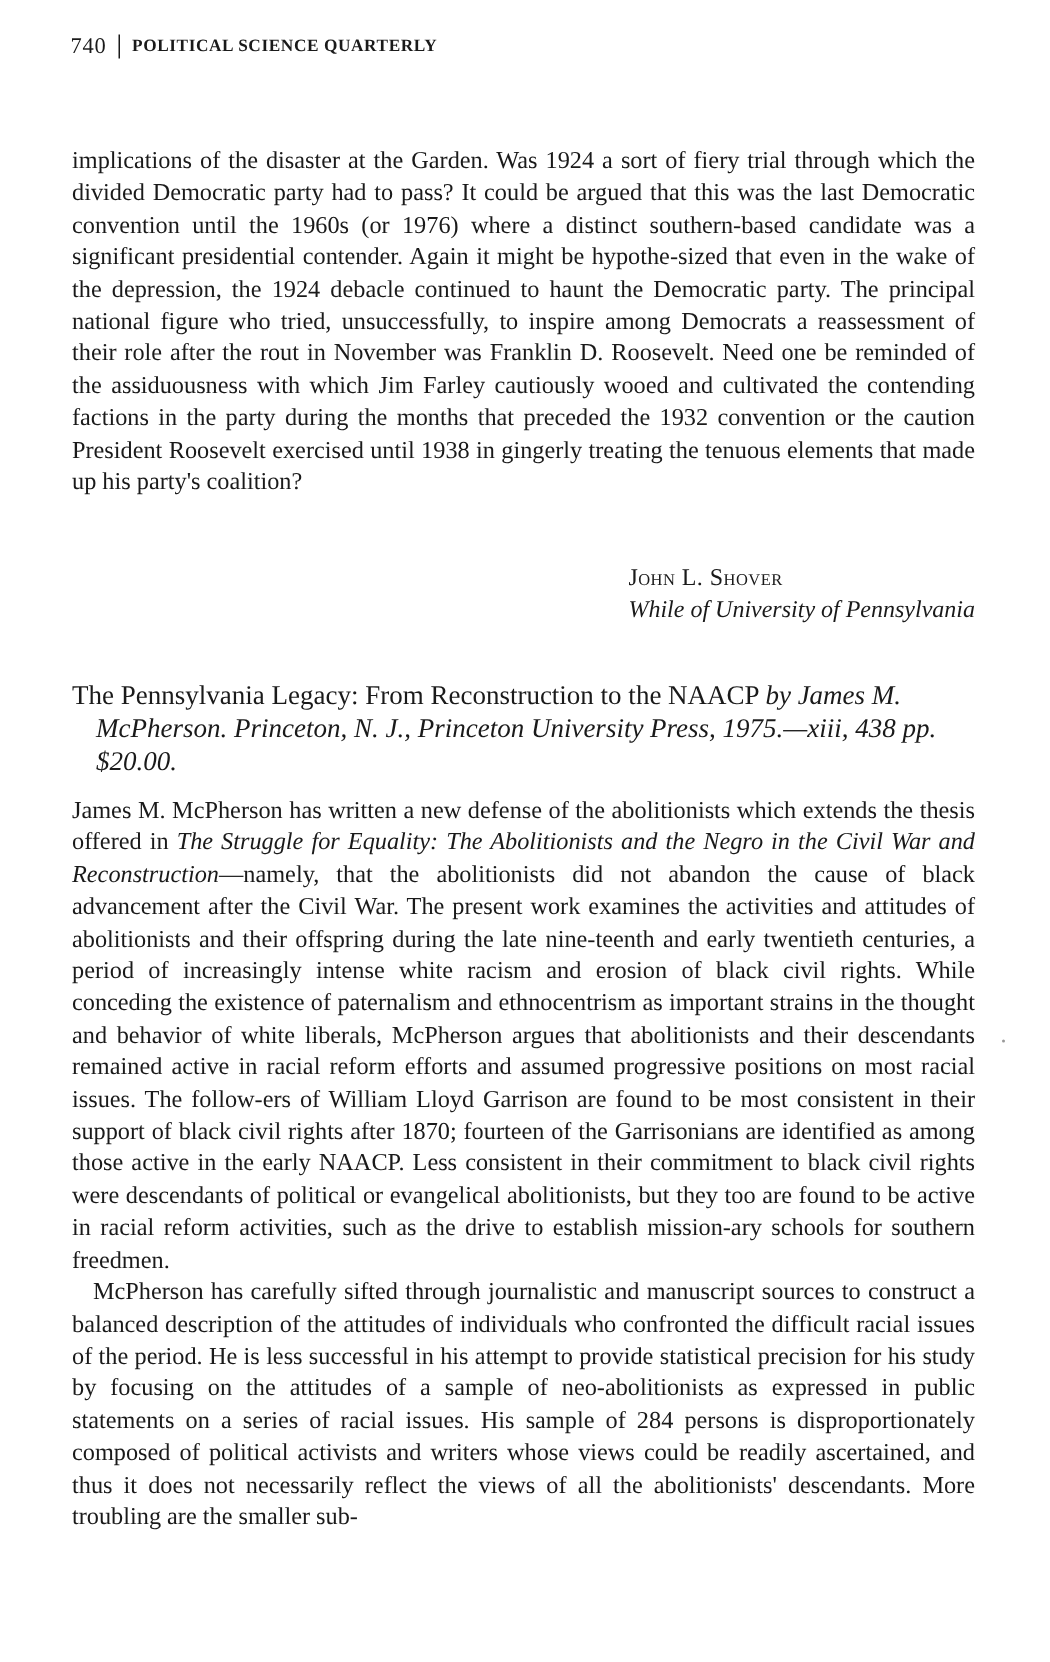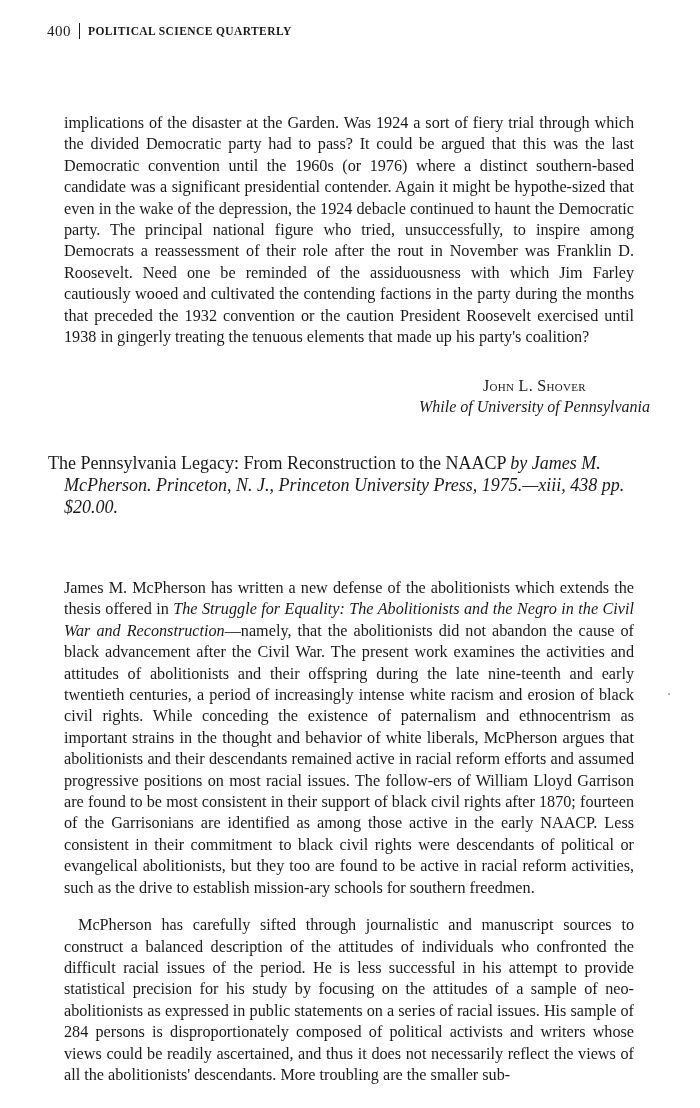--- a/index.html
+++ b/index.html
@@ -45,28 +45,28 @@
     .text-block {
       position: absolute;
       left: 48px;
       width: 602px;
       font-size: 16.2px;
       line-height: 21.4px;
       text-align: justify;
       hyphens: manual;
     }
     .text-block p {
-      margin: 16px;
+      margin: 0;
     }
     .block-1 { top: 97px; }
     .signature {
       position: absolute;
       right: 50px;
       top: 375px;
-      text-align: center;
+      text-align: left;
       font-size: 16px;
       line-height: 21.4px;
       margin-left: 38px;
     }
     .signature .name {
       font-variant: small-caps;
       letter-spacing: 0.3px;
     }
     .signature .affil {
       font-style: italic;
@@ -78,40 +78,40 @@
       width: 602px;
       font-size: 18px;
       line-height: 22px;
       padding-left: 16px;
       text-indent: -16px;
       box-sizing: border-box;
     }
     .review-heading .it {
       font-style: italic;
     }
-    .block-2 { top: 562px; }
+    .block-2 { top: 530px; }
     .block-2 p.indent {
       text-indent: 14px;
     }
     em { font-style: italic; }
     .speck {
       position: absolute;
       left: 668px;
       top: 693px;
       width: 2px;
       height: 2px;
       background: #999;
       border-radius: 1px;
     }
   </style>
 </head>
 <body>
 
 <div class="running-head">
-  <span class="folio">400</span>
+  <span class="folio">740</span>
   <span class="rule"></span>
   <span class="journal">POLITICAL SCIENCE QUARTERLY</span>
 </div>
 
 <div class="text-block block-1">
   <p>implications of the disaster at the Garden. Was 1924 a sort of fiery trial through which the divided Democratic party had to pass? It could be argued that this was the last Democratic convention until the 1960s (or 1976) where a distinct southern-based candidate was a significant presidential contender. Again it might be hypothe-sized that even in the wake of the depression, the 1924 debacle continued to haunt the Democratic party. The principal national figure who tried, unsuccessfully, to inspire among Democrats a reassessment of their role after the rout in November was Franklin D. Roosevelt. Need one be reminded of the assiduousness with which Jim Farley cautiously wooed and cultivated the contending factions in the party during the months that preceded the 1932 convention or the caution President Roosevelt exercised until 1938 in gingerly treating the tenuous elements that made up his party's coalition?</p>
 </div>
 
 <div class="signature">
   <div class="name">John L. Shover</div>

